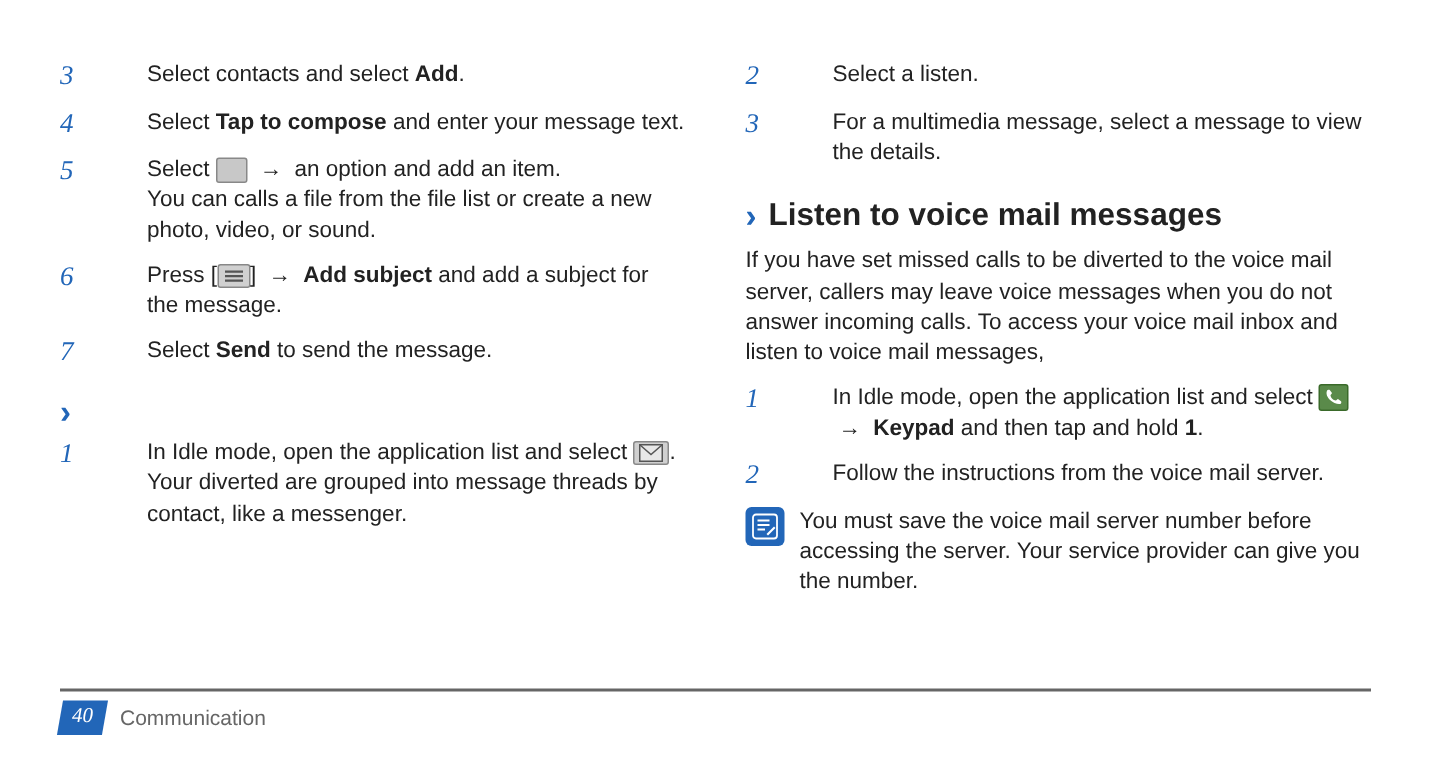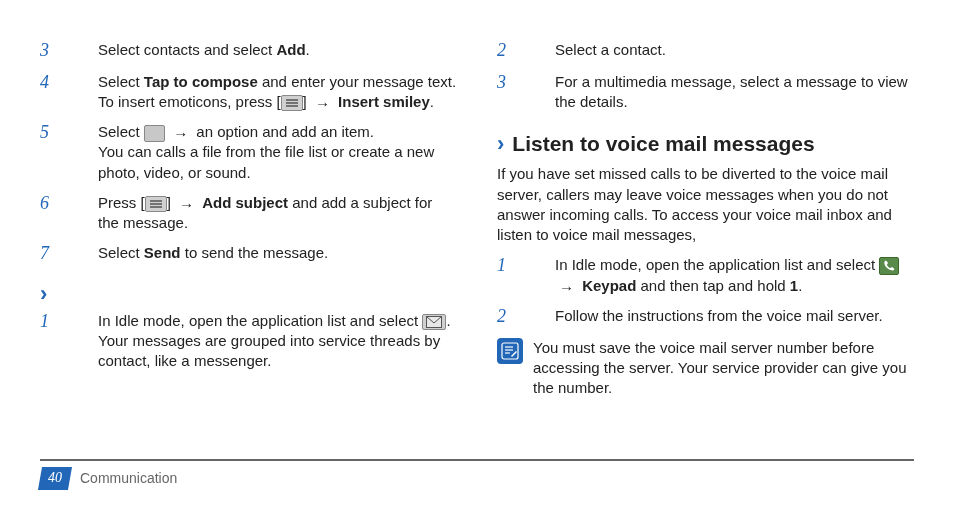--- a/index.html
+++ b/index.html
@@ -157,25 +157,20 @@
         <div class="step">
           <div class="step-num">3</div>
           <div class="step-body">
             <div>Select contacts and select <b>Add</b>.</div>
           </div>
         </div>
         <div class="step">
           <div class="step-num">4</div>
           <div class="step-body">
             <div>Select <b>Tap to compose</b> and enter your message text.</div>
-            <div>To insert emoticons, press [<span class="iconbox menu"><svg width="14" height="10" viewBox="0 0 14 10">
-                  <line x1="1" y1="2" x2="13" y2="2" stroke="#555" stroke-width="1.5"></line>
-                  <line x1="1" y1="5" x2="13" y2="5" stroke="#555" stroke-width="1.5"></line>
-                  <line x1="1" y1="8" x2="13" y2="8" stroke="#555" stroke-width="1.5"></line>
-                </svg></span>] <span class="arrow">→</span> <b>Insert smiley</b>.</div>
           </div>
         </div>
         <div class="step">
           <div class="step-num">5</div>
           <div class="step-body">
             <div>Select <span class="iconbox attach">&nbsp;&nbsp;&nbsp;</span> <span class="arrow">→</span> an option and add an item.</div>
             <div>You can calls a file from the file list or create a new photo, video, or sound.</div>
           </div>
         </div>
         <div class="step">
@@ -201,32 +196,32 @@
     </div>
 
     <div id="left-steps2">
         <div class="step">
           <div class="step-num">1</div>
           <div class="step-body">
             <div>In Idle mode, open the application list and select <span class="iconbox env"><svg width="16" height="12" viewBox="0 0 16 12">
                   <rect x="0.5" y="0.5" width="15" height="11" fill="#e8e8e8" stroke="#555"></rect>
                   <path d="M0.5 0.5 L8 7 L15.5 0.5" fill="none" stroke="#555"></path>
                 </svg></span>.</div>
-            <div>Your messages are grouped into service threads by contact, like a messenger.</div>
+            <div>Your diverted are grouped into message threads by contact, like a messenger.</div>
           </div>
         </div>
       </div>
   </div>
 
   <div class="col">
     <div id="right-steps">
         <div class="step">
           <div class="step-num">2</div>
           <div class="step-body">
-            <div>Select a contact.</div>
+            <div>Select a listen.</div>
           </div>
         </div>
         <div class="step">
           <div class="step-num">3</div>
           <div class="step-body">
             <div>For a multimedia message, select a message to view the details.</div>
           </div>
         </div>
       </div>
 

